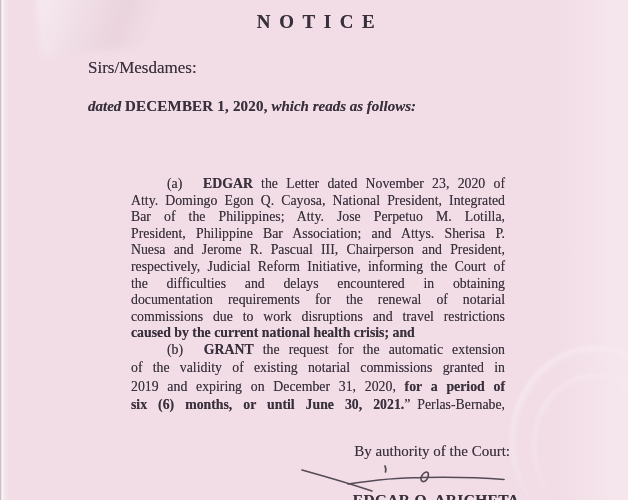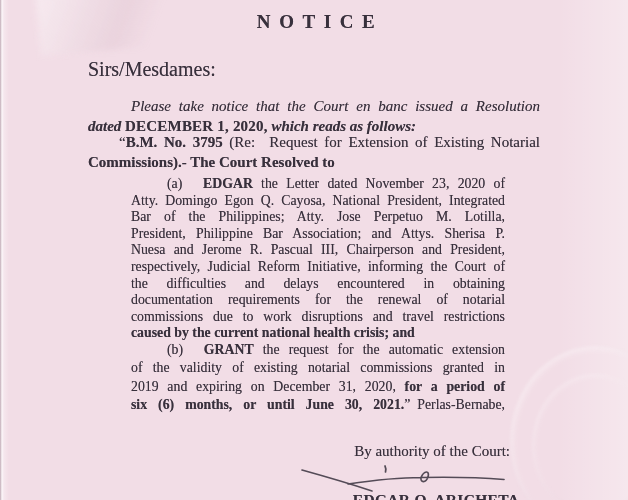--- a/index.html
+++ b/index.html
@@ -29,21 +29,21 @@
   .seal-outer{position:absolute;right:-52px;bottom:-36px;width:170px;height:190px;border-radius:50%;
     box-shadow:inset 3px 3px 5px rgba(255,255,255,.8), inset -3px -3px 6px rgba(150,110,132,.28), 1px 1px 3px rgba(150,110,132,.18);
     opacity:.45;filter:blur(1.5px);z-index:1;}
   .seal-inner{position:absolute;right:-30px;bottom:-16px;width:126px;height:142px;border-radius:50%;
     box-shadow:inset 2px 2px 4px rgba(255,255,255,.75), inset -2px -2px 5px rgba(150,110,132,.22);
     opacity:.4;filter:blur(1.5px);z-index:1;}
 
   
   .doc-title{position:absolute;top:11px;left:0;right:0;padding-left:12px;text-align:center;
     font-weight:bold;font-size:19px;letter-spacing:.45em;z-index:2;}
-  .salutation{position:absolute;left:88px;top:58px;font-size:20px;z-index:2;}
+  .salutation{position:absolute;left:88px;top:58px;font-size:17px;z-index:2;}
 
   .para{position:absolute;z-index:2;}
   .tl{text-align:justify;text-align-last:justify;}
   .tl-last{text-align-last:left;font-weight:bold;}
 
   .p-intro{left:88px;top:97px;width:452px;font-size:15px;line-height:19.5px;font-style:italic;}
   .p-intro b{font-style:normal;letter-spacing:.2px;}
   .p-intro .tl-first{text-indent:43px;}
 
   .p-bm{left:88px;top:133px;width:452px;font-size:15px;line-height:19.5px;}
@@ -68,28 +68,23 @@
   <div class="sheen"></div>
   <div class="edge-left"></div>
   <div class="seal-outer"></div>
   <div class="seal-inner"></div>
 
   <div class="doc-title">NOTICE</div>
 
   <div class="salutation">Sirs/Mesdames:</div>
 
   <div class="para p-intro">
-      <div class="tl tl-first">Please take notice that the Court en banc issued a Resolution</div>
       <div class="tl tl-last">dated <b>DECEMBER 1, 2020,</b> which reads as follows:</div>
     </div>
 
-  <div class="para p-bm">
-      <div class="tl tl-first">“<b>B.M. No. 3795</b> (Re:  Request for Extension of Existing Notarial</div>
-      <div class="tl tl-last">Commissions).- The Court Resolved to</div>
-    </div>
 
   <div class="para p-item p-a">
       <div class="tl tl-first">(a)   <b>EDGAR</b> the Letter dated November 23, 2020 of</div>
       <div class="tl">Atty. Domingo Egon Q. Cayosa, National President, Integrated</div>
       <div class="tl">Bar of the Philippines; Atty. Jose Perpetuo M. Lotilla,</div>
       <div class="tl">President, Philippine Bar Association; and Attys. Sherisa P.</div>
       <div class="tl">Nuesa and Jerome R. Pascual III, Chairperson and President,</div>
       <div class="tl">respectively, Judicial Reform Initiative, informing the Court of</div>
       <div class="tl">the difficulties and delays encountered in obtaining</div>
       <div class="tl">documentation requirements for the renewal of notarial</div>

